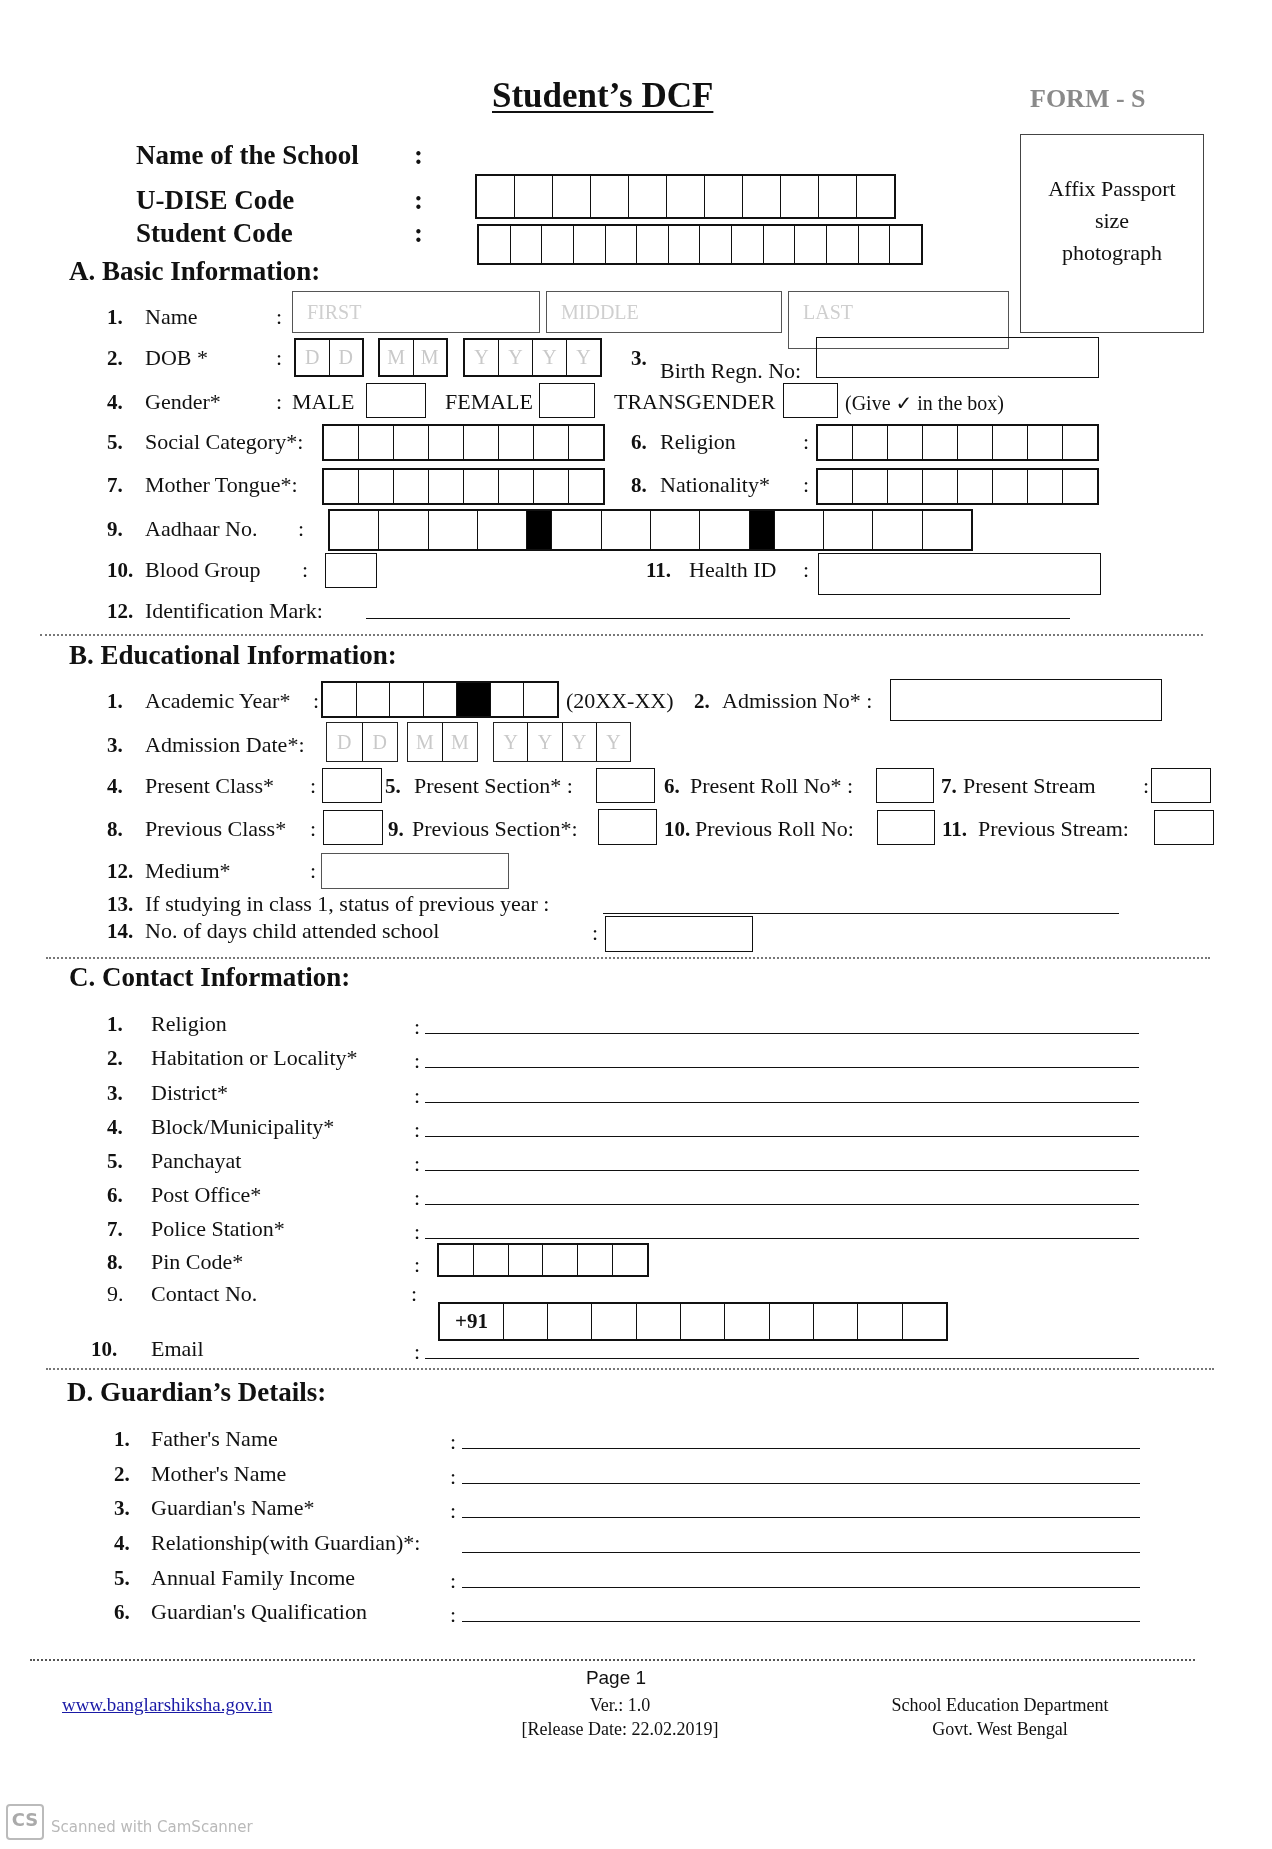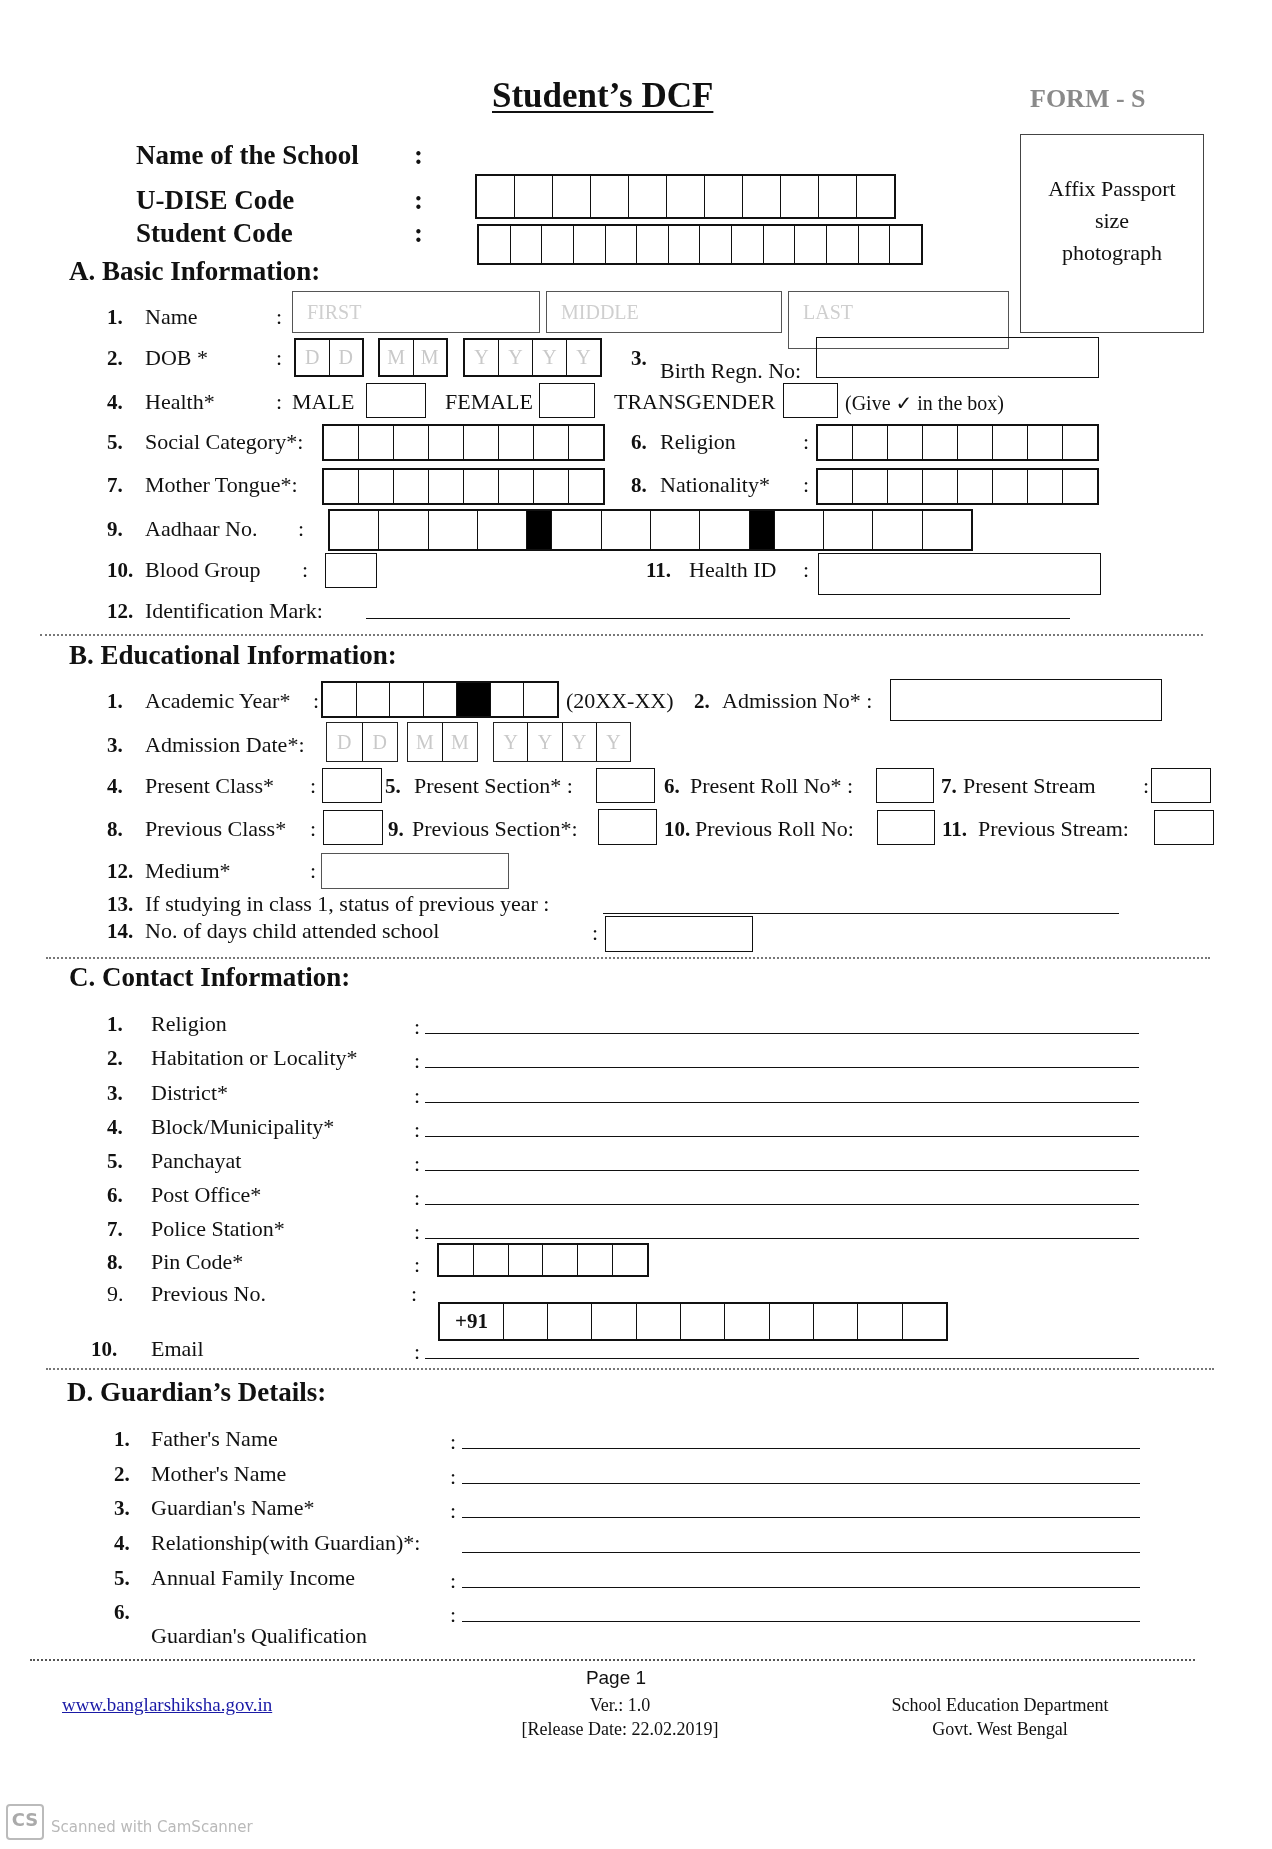--- a/index.html
+++ b/index.html
@@ -102,21 +102,21 @@
   <div class="cell">Y</div>
   <div class="cell">Y</div>
   <div class="cell">Y</div>
   <div class="cell">Y</div>
 </div>
 <div class="abs num" style="left:631px; top:345px;">3.</div>
 <div class="abs lbl" style="left:660px; top:341px;margin-top:17px;">Birth Regn. No:</div>
 <div class="box" style="left:816px; top:337px; width:283px; height:41px;"></div>
 
 <div class="abs num" style="left:107px; top:389px;">4.</div>
-<div class="abs lbl" style="left:145px; top:389px;">Health*</div>
+<div class="abs lbl" style="left:145px; top:389px;">Gender*</div>
 <div class="abs lbl" style="left:276px; top:389px;">:</div>
 <div class="abs lbl" style="left:292px; top:389px;">MALE</div>
 <div class="box" style="left:366px; top:383px; width:60px; height:35px;"></div>
 <div class="abs lbl" style="left:445px; top:389px;">FEMALE</div>
 <div class="box" style="left:539px; top:383px; width:56px; height:35px;"></div>
 <div class="abs lbl" style="left:614px; top:389px;">TRANSGENDER</div>
 <div class="box" style="left:783px; top:383px; width:55px; height:35px;"></div>
 <div class="abs lbl" style="left:845px; top:390px; font-size:20px;">(Give ✓ in the box)</div>
 
 <div class="abs num" style="left:107px; top:429px;">5.</div>
@@ -325,21 +325,21 @@
 <div class="boxrow" style="left:437px; top:1243px; width:212px; height:34px;">
     <div class="cell"></div>
     <div class="cell"></div>
     <div class="cell"></div>
     <div class="cell"></div>
     <div class="cell"></div>
     <div class="cell"></div>
   </div>
 
 <div class="abs lbl" style="left:107px; top:1281px;">9.</div>
-<div class="abs lbl" style="left:151px; top:1281px;">Previous No.</div>
+<div class="abs lbl" style="left:151px; top:1281px;">Contact No.</div>
 <div class="abs lbl" style="left:411px; top:1281px;">:</div>
 <div class="boxrow" id="contactbox" style="left:438px; top:1287px; width:510px; height:39px;margin-top:15px;">
     <div class="cell contact-prefix">+91</div>
     <div class="cell"></div>
     <div class="cell"></div>
     <div class="cell"></div>
     <div class="cell"></div>
     <div class="cell"></div>
     <div class="cell"></div>
     <div class="cell"></div>
@@ -371,21 +371,21 @@
        <div class="uline" style="left:462px; top:1517px; width:678px;"></div>
     <div class="abs num" style="left:114px; top:1530px;">4.</div>
        <div class="abs lbl" style="left:151px; top:1530px;">Relationship(with Guardian)*:</div>
 
        <div class="uline" style="left:462px; top:1552px; width:678px;"></div>
     <div class="abs num" style="left:114px; top:1565px;">5.</div>
        <div class="abs lbl" style="left:151px; top:1565px;">Annual Family Income</div>
        <div class="abs lbl" style="left:450px; top:1568px;">:</div>
        <div class="uline" style="left:462px; top:1587px; width:678px;"></div>
     <div class="abs num" style="left:114px; top:1599px;">6.</div>
-       <div class="abs lbl" style="left:151px; top:1599px;margin-top:24px;">Guardian's Qualification</div>
+       <div class="abs lbl" style="left:151px; top:1599px;">Guardian's Qualification</div>
        <div class="abs lbl" style="left:450px; top:1602px;">:</div>
        <div class="uline" style="left:462px; top:1621px; width:678px;"></div>
   </div>
 
 <div class="dots" style="left:30px; top:1659px; width:1165px; border-top-color:#555;"></div>
 
 <div class="abs" style="left:0; top:1667px; width:1232px; text-align:center; font-family:'Liberation Sans','DejaVu Sans',sans-serif; font-size:19px; line-height:22px;">Page 1</div>
 <div class="abs link" style="left:62px; top:1694px;">www.banglarshiksha.gov.in</div>
 <div class="abs footer" style="left:470px; top:1694px; width:300px;">Ver.: 1.0</div>
 <div class="abs footer" style="left:470px; top:1718px; width:300px;">[Release Date: 22.02.2019]</div>

